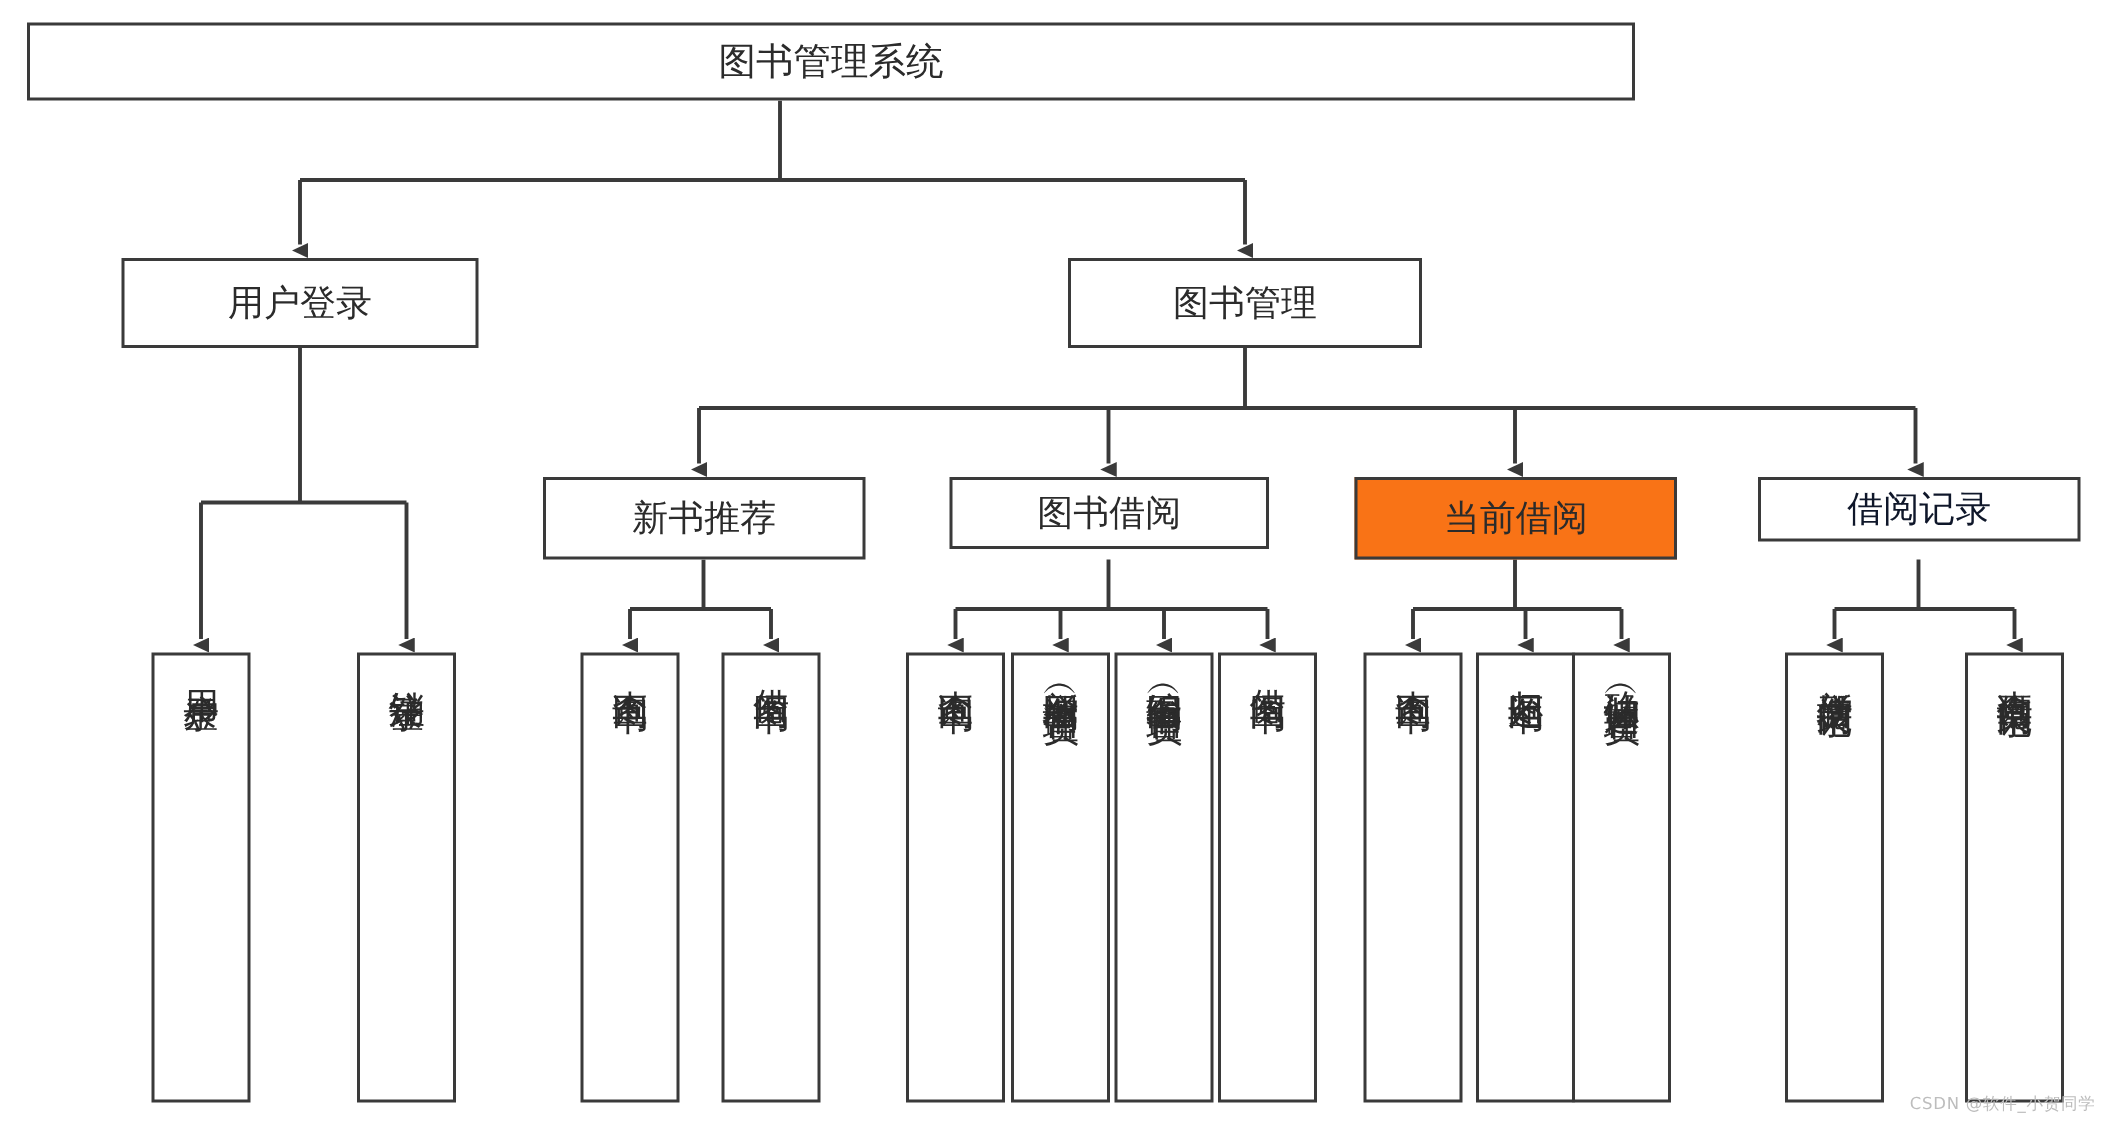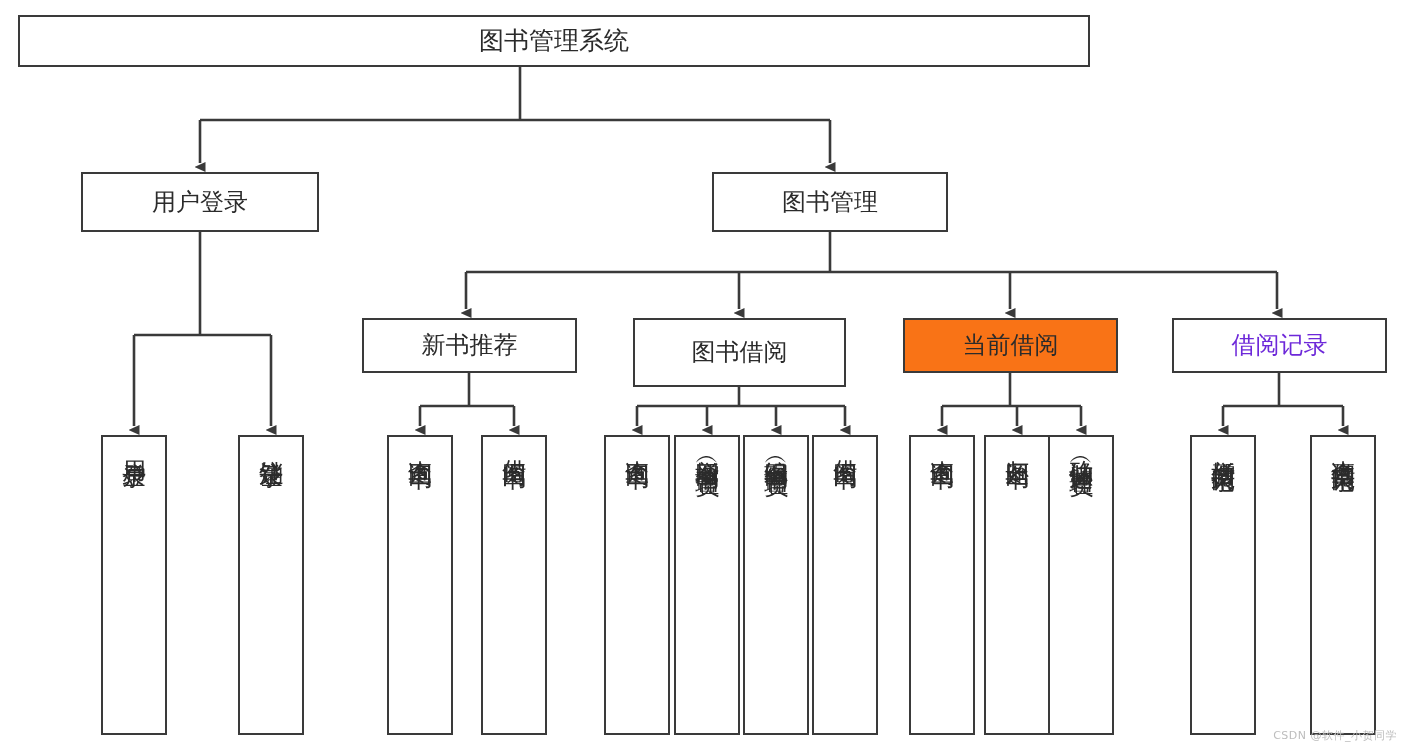--- a/index.html
+++ b/index.html
@@ -142,27 +142,27 @@
   <div class="node node-branch" style="left: 81px; top: 172px; width: 238px; height: 60px; border-color: rgb(58, 58, 58); background: rgb(255, 255, 255); color: rgb(43, 43, 43);">
     <span>用户登录</span>
   </div>
   <div class="node node-branch" style="left: 712px; top: 172px; width: 236px; height: 60px; border-color: rgb(58, 58, 58); background: rgb(255, 255, 255); color: rgb(43, 43, 43);">
     <span>图书管理</span>
   </div>
 
   <div class="node node-branch" style="left: 362px; top: 318px; width: 215px; height: 55px; border-color: rgb(58, 58, 58); background: rgb(255, 255, 255); color: rgb(43, 43, 43);">
     <span>新书推荐</span>
   </div>
-  <div class="node node-branch" style="left: 633px; top: 318px; width: 213px; height: 69px; border-color: rgb(58, 58, 58); background: rgb(255, 255, 255); color: rgb(43, 43, 43);">
+  <div class="node node-branch" style="left: 633px; top: 318px; width: 213px; height: 48px; border-color: rgb(58, 58, 58); background: rgb(255, 255, 255); color: rgb(43, 43, 43);">
     <span>图书借阅</span>
   </div>
   <div class="node node-branch" style="left: 903px; top: 318px; width: 215px; height: 55px; border-color: rgb(58, 58, 58); background: #f97316; color: rgb(43, 43, 43);">
     <span>当前借阅</span>
   </div>
-  <div class="node node-branch" style="left: 1172px; top: 318px; width: 215px; height: 55px; border-color: rgb(58, 58, 58); background: rgb(255, 255, 255); color: #6d28d9;">
+  <div class="node node-branch" style="left: 1172px; top: 318px; width: 215px; height: 43px; border-color: rgb(58, 58, 58); background: rgb(255, 255, 255); color: #0f172a;">
     <span>借阅记录</span>
   </div>
 
   <div class="node node-leaf" style="left: 101px; top: 435px; width: 66px; height: 300px; border-color: rgb(58, 58, 58); background: rgb(255, 255, 255); color: rgb(43, 43, 43);">
     <span class="vtext">用户登录</span>
   </div>
   <div class="node node-leaf" style="left: 238px; top: 435px; width: 66px; height: 300px; border-color: rgb(58, 58, 58); background: rgb(255, 255, 255); color: rgb(43, 43, 43);">
     <span class="vtext">注销登录</span>
   </div>
   <div class="node node-leaf" style="left: 387px; top: 435px; width: 66px; height: 300px; border-color: rgb(58, 58, 58); background: rgb(255, 255, 255); color: rgb(43, 43, 43);">

